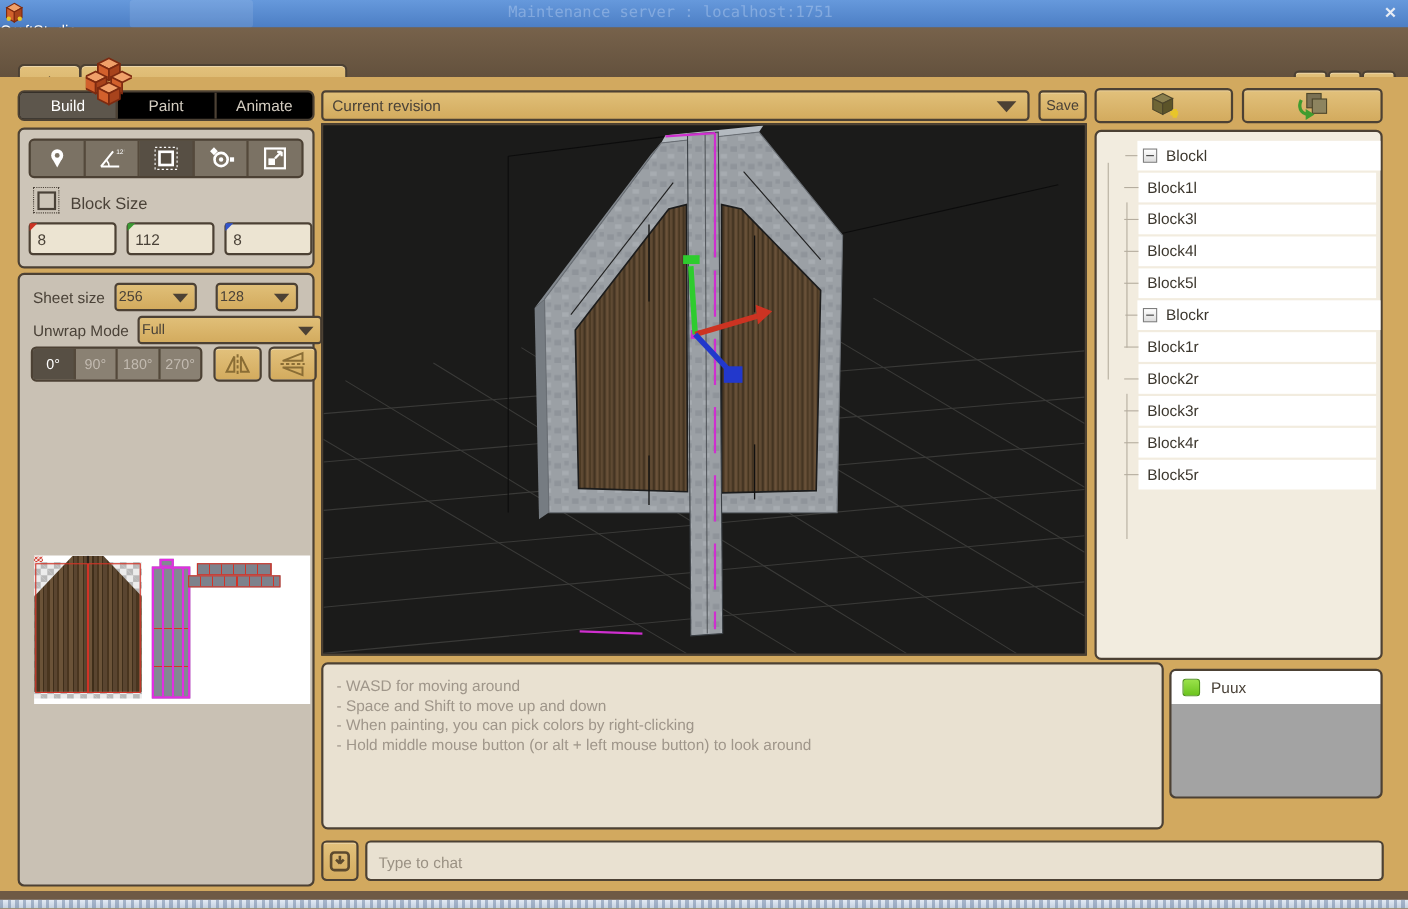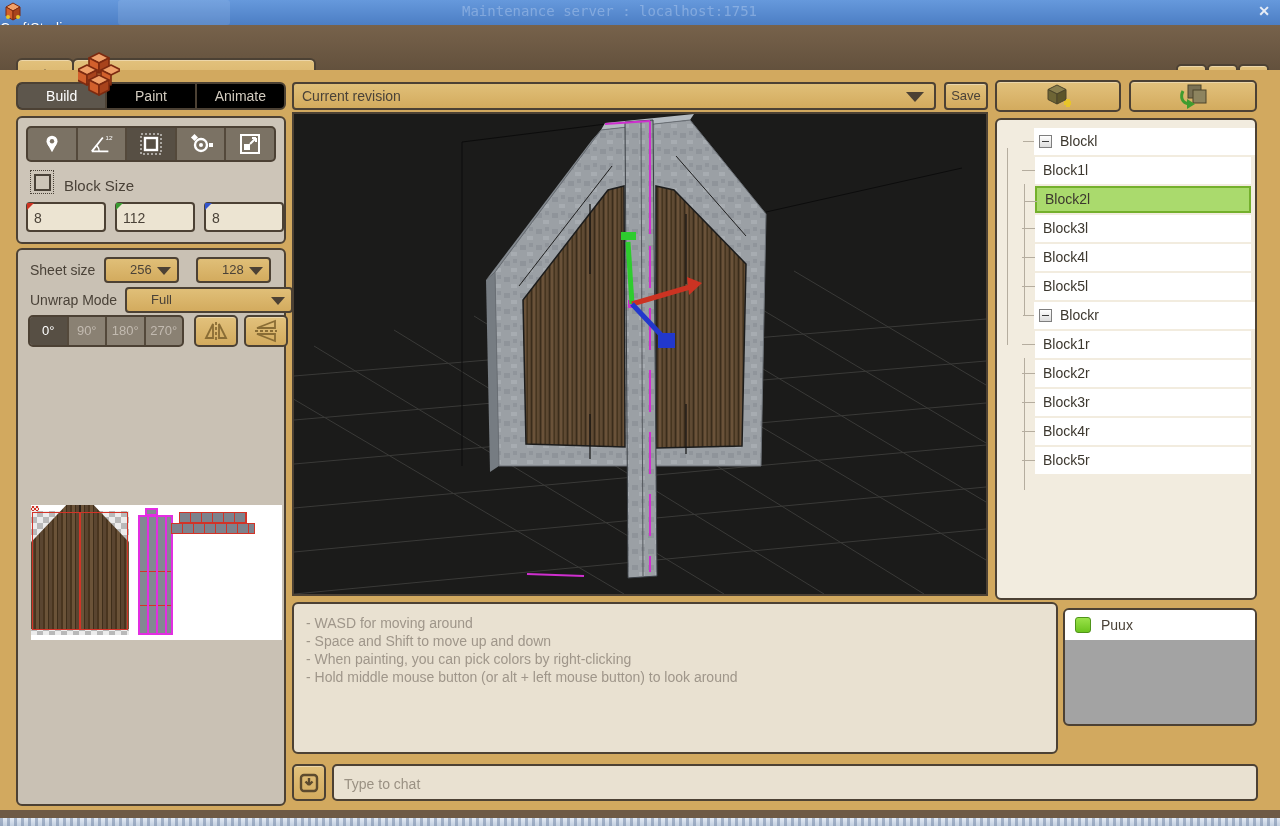--- a/index.html
+++ b/index.html
@@ -58,21 +58,21 @@
   .csinput{position:relative;width:80px;height:30px;background:#ece4d2;border:2px solid #4c4134;border-radius:4px;box-sizing:border-box;}
   .csinput input{position:absolute;left:4px;top:2px;width:66px;height:22px;border:none;background:transparent;
     font-family:"Liberation Sans",sans-serif;font-size:14px;color:#4a4238;outline:none;}
   .corner{position:absolute;left:-1px;top:-1px;width:0;height:0;border-style:solid;border-width:7px 7px 0 0;}
   .corner.r{border-color:#cc3322 transparent transparent transparent;}
   .corner.g{border-color:#3a9a32 transparent transparent transparent;}
   .corner.b{border-color:#3355cc transparent transparent transparent;}
   .bigbox{left:16px;top:248px;width:270px;height:558px;background:#c9c1b4;}
   .rowlabel{position:absolute;font-size:14px;color:#4a4238;}
   .dd{position:absolute;height:26px;background:linear-gradient(#e0bf78,#d3ab5e);border:2px solid #4c4134;border-radius:4px;
-    box-sizing:border-box;font-size:13px;color:#4a4238;line-height:22px;padding-left:24px;}
+    box-sizing:border-box;font-size:13px;color:#4a4238;line-height:22px;padding-left:2px;}
   .dd .arrow{position:absolute;right:6px;top:8px;width:0;height:0;border-left:7px solid transparent;
     border-right:7px solid transparent;border-top:8px solid #4c4134;}
   .rotgroup{position:absolute;left:10px;top:65px;width:156px;height:32px;background:#8a8173;
     border:2px solid #4c4134;border-radius:5px;display:flex;box-sizing:border-box;overflow:hidden;}
   .rotcell{flex:1;text-align:center;line-height:28px;font-size:13px;color:#c2bab0;border-right:2px solid #54493b;}
   .rotcell:last-child{border-right:none;}
   .rotcell.sel{background:#574f44;color:#fff;}
   .flipbtn{position:absolute;top:65px;width:44px;height:32px;display:flex;align-items:center;justify-content:center;box-sizing:border-box;}
   
   .texcanvas{position:absolute;left:13px;top:255px;width:251px;height:135px;background:#ffffff;overflow:hidden;}
@@ -424,21 +424,20 @@
 <div class="panel treepanel">
   <div style="position:relative;padding-top:8px;height:100%;box-sizing:border-box;">
     <div class="vline" style="left:10px;top:28px;height:197px;"></div>
     <div class="vline" style="left:27px;top:64px;height:132px;"></div>
     <div class="vline" style="left:27px;top:238px;height:132px;"></div>
     <div class="trow l1 has-exp">
       <span class="exp"></span>
       <span class="lab">Blockl</span>
     </div>
     <div class="trow l2"><span class="lab">Block1l</span></div>
-    <div class="trow l2 selected"><span class="lab">Block2l</span></div>
     <div class="trow l2"><span class="lab">Block3l</span></div>
     <div class="trow l2"><span class="lab">Block4l</span></div>
     <div class="trow l2"><span class="lab">Block5l</span></div>
     <div class="trow l1 has-exp">
       <span class="exp"></span>
       <span class="lab">Blockr</span>
     </div>
     <div class="trow l2"><span class="lab">Block1r</span></div>
     <div class="trow l2"><span class="lab">Block2r</span></div>
     <div class="trow l2"><span class="lab">Block3r</span></div>

